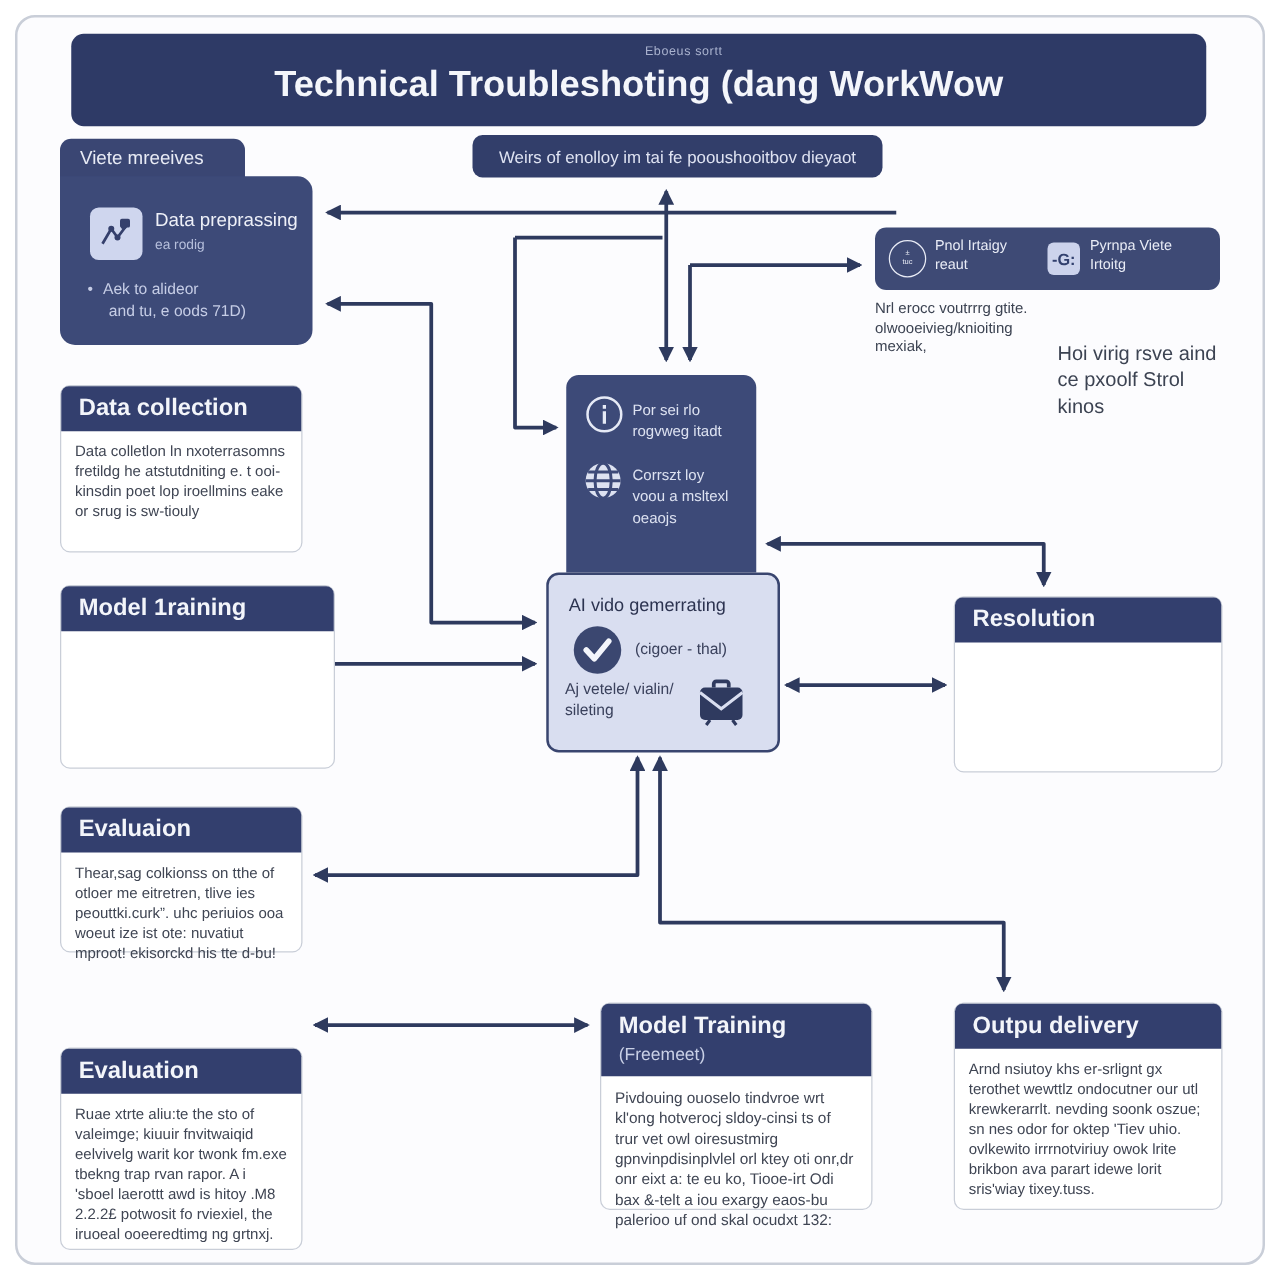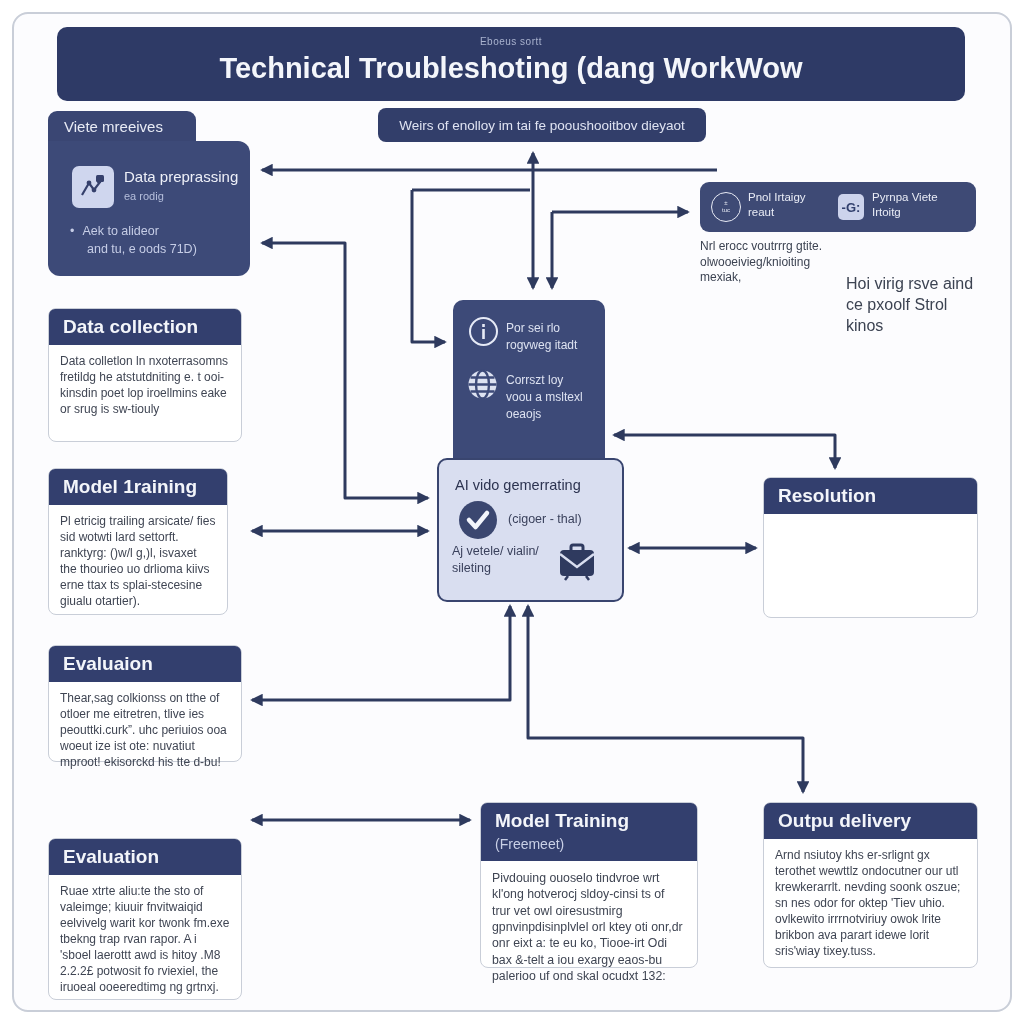--- a/index.html
+++ b/index.html
@@ -3,21 +3,21 @@
 <meta charset="utf-8">
 <style>
   html,body{margin:0;padding:0;background:#ffffff;}
   #stage{position:relative;width:1024px;height:1024px;background:#ffffff;
          font-family:"Liberation Sans",sans-serif;overflow:hidden;}
   #frame{position:absolute;left:12px;top:12px;width:996px;height:996px;
          background:#fcfcfe;border:2px solid #c9ced8;border-radius:16px;}
   .abs{position:absolute;}
   
   .hdr{left:57px;top:27px;width:908px;height:74px;background:#2e3a66;border-radius:10px;}
-  .hdr-sub{left:57px;top:36px;width:908px;text-align:center;font-size:10px;color:#a9b2ce;letter-spacing:.5px;}
+  .hdr-sub{left:57px;top:36px;width:908px;text-align:center;font-size:10px;color:#a9b2ce;letter-spacing:.5px;padding-left:36px;}
   .hdr-title{left:57px;top:52px;width:908px;text-align:center;font-size:29px;font-weight:bold;color:#f4f6fb;}
   
   .tab{left:48px;top:111px;width:148px;height:34px;background:#3a4673;border-radius:9px 9px 0 0;
        color:#e8ebf5;font-size:15px;line-height:32px;padding-left:16px;box-sizing:border-box;}
   .tl-box{left:48px;top:141px;width:202px;height:135px;background:#3d4a78;border-radius:0 12px 12px 12px;}
   .tl-icon{left:72px;top:166px;width:42px;height:42px;background:#cfd6ee;border-radius:7px;
            display:flex;align-items:center;justify-content:center;}
   .tl-t1{left:124px;top:168px;font-size:15px;color:#eef0f8;}
   .tl-t2{left:124px;top:190px;font-size:11px;color:#b6bfdc;}
   .tl-bullet{left:70px;top:222px;width:168px;font-size:12.5px;color:#c6cde6;line-height:1.45;}
@@ -173,23 +173,22 @@
       <path d="M4 14 L21 27 L38 14" stroke="#d9def0" stroke-width="2.4" fill="none"></path>
       <path d="M15 10 V7 a2 2 0 0 1 2 -2 h8 a2 2 0 0 1 2 2 V10" stroke="#2f3a5f" stroke-width="3" fill="none"></path>
       <path d="M12 36 L9 40 M30 36 L33 40" stroke="#2f3a5f" stroke-width="2.5"></path>
     </svg>
   </div>
 
   <div class="abs card" style="left:48px;top:308px;width:194px;height:134px;">
     <div class="card-h">Data collection</div>
     <div class="card-b">Data colletlon ln nxoterrasomns fretildg he atstutdniting e. t ooi-kinsdin poet lop iroellmins eake or srug is sw-tiouly</div>
   </div>
-  <div class="abs card" style="left:48px;top:468px;width:180px;height:147px;">
+  <div class="abs card" style="left:48px;top:468px;width:220px;height:147px;">
     <div class="card-h">Model 1raining</div>
-    <div class="card-b">Pl etricig trailing arsicate/ fies sid wotwti lard settorft. ranktyrg: ()w/l g,)l, isvaxet the thourieo uo drlioma kiivs erne ttax ts splai-stecesine giualu otartier).</div>
   </div>
   <div class="abs card" style="left:48px;top:645px;width:194px;height:117px;">
     <div class="card-h">Evaluaion</div>
     <div class="card-b">Thear,sag colkionss on tthe of otloer me eitretren, tlive ies peouttki.curk”. uhc periuios ooa woeut ize ist ote: nuvatiut mproot! ekisorckd his tte d-bu!</div>
   </div>
   <div class="abs card" style="left:48px;top:802px;width:194px;height:162px;margin-top:36px;">
     <div class="card-h">Evaluation</div>
     <div class="card-b">Ruae xtrte aliu:te the sto of valeimge; kiuuir fnvitwaiqid eelvivelg warit kor twonk fm.exe tbekng trap rvan rapor. A i 'sboel laerottt awd is hitoy .M8 2.2.2£ potwosit fo rviexiel, the iruoeal ooeeredtimg ng grtnxj.</div>
   </div>
 

